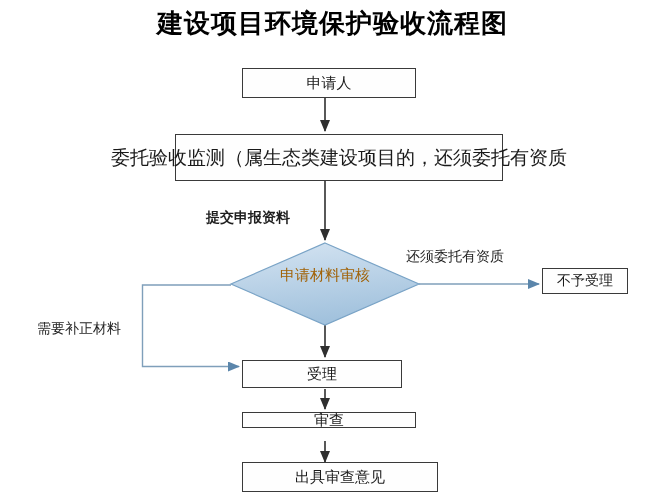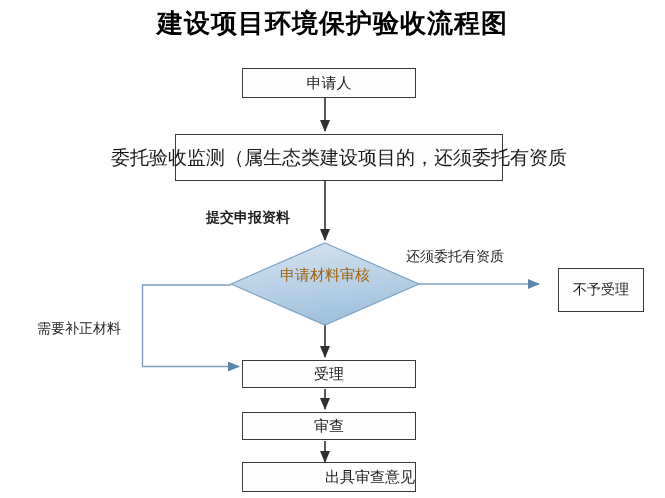--- a/index.html
+++ b/index.html
@@ -38,24 +38,24 @@
     flex-direction: column;
     align-items: center;
     justify-content: center;
     font-size: 15px;
     z-index: 2;
     box-sizing: border-box;
   }
   .box .ln { white-space: nowrap; display: block; }
   #node-applicant   { left: 242px; top: 68px;  width: 174px; height: 30px; }
   #node-entrust     { left: 175px; top: 134px; width: 328px; height: 47px; font-size: 19px; line-height: 21px; }
-  #node-reject      { left: 542px; top: 268px; width: 86px;  height: 44px; font-size: 14px; margin-left: 16px; }
-  #node-accept      { left: 242px; top: 360px; width: 174px; height: 28px; }
-  #node-examine     { left: 242px; top: 412px; width: 174px; height: 28px; }
-  #node-opinion     { left: 242px; top: 462px; width: 174px; height: 30px; align-items: flex-end; }
+  #node-reject      { left: 542px; top: 268px; width: 86px;  height: 26px; font-size: 14px; }
+  #node-accept      { left: 242px; top: 360px; width: 160px; height: 28px; }
+  #node-examine     { left: 242px; top: 412px; width: 174px; height: 16px; }
+  #node-opinion     { left: 242px; top: 462px; width: 196px; height: 30px; }
   .diamond-label {
     position: absolute;
     left: 245px; top: 265px;
     width: 160px; height: 20px;
     line-height: 20px;
     text-align: center;
     font-size: 15px;
     color: #a16207;
     z-index: 2;
   }

